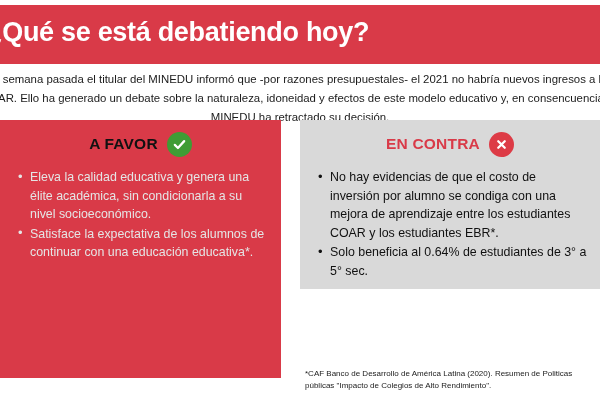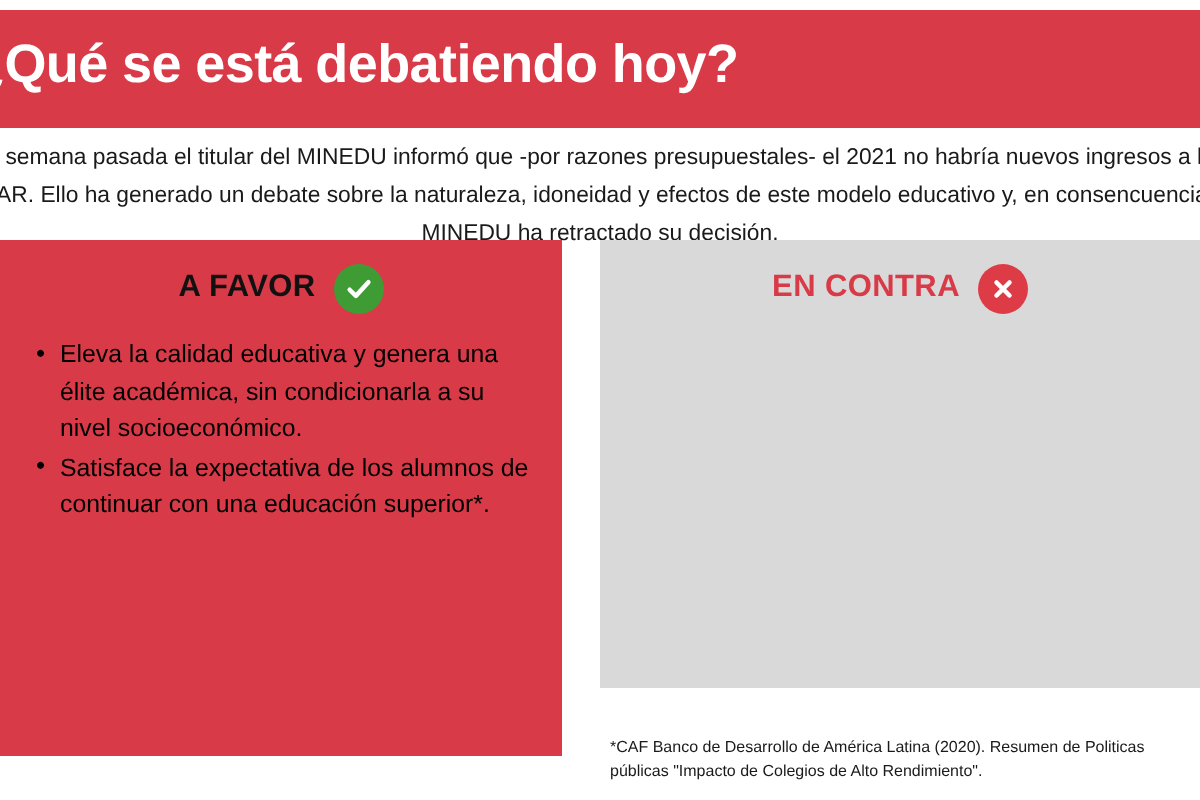--- a/index.html
+++ b/index.html
@@ -64,21 +64,21 @@
   }
   .panel-favor {
     left: 0;
     width: 281px;
     height: 258px;
     background: #d93a48;
   }
   .panel-contra {
     left: 300px;
     width: 300px;
-    height: 224px;
+    height: 169px;
     background: #d9d9d9;
   }
 
   .panel-head {
     display: flex;
     align-items: center;
     justify-content: center;
     gap: 9px;
     height: 48px;
   }
@@ -115,21 +115,21 @@
     line-height: 18.5px;
     margin-bottom: 1px;
   }
   ul.bullets li::before {
     content: "\2022";
     position: absolute;
     left: -12px;
     top: -0.5px;
     font-size: 13px;
   }
-  .bullets-favor { color: #000000; }
+  .bullets-favor { color: #e5e5e5; }
   .bullets-contra {
     color: #111111;
     padding-left: 44px;
     padding-right: 18px;
   }
   .bullets-contra li::before { color: #111111; }
 
   
   .footnote {
     position: absolute;
@@ -157,30 +157,32 @@
   <div class="panel-head">
     <span class="panel-head-label label-favor">A FAVOR</span>
     <span class="badge badge-check">
       <svg width="15" height="15" viewBox="0 0 24 24" aria-hidden="true">
         <path d="M4.5 12.6 L9.5 17.5 L19.5 6.6" fill="none" stroke="#ffffff" stroke-width="3.6" stroke-linecap="round" stroke-linejoin="round"></path>
       </svg>
     </span>
   </div>
   <ul class="bullets bullets-favor">
     <li>Eleva la calidad educativa y genera una élite académica, sin condicionarla a su nivel socioeconómico.</li>
-    <li>Satisface la expectativa de los alumnos de continuar con una educación superior*.</li>
+    <li>Satisface la expectativa de los alumnos de continuar con una educación educativa*.</li>
   </ul>
 </div>
 
 <div class="panel panel-contra">
   <div class="panel-head">
     <span class="panel-head-label label-contra">EN CONTRA</span>
     <span class="badge badge-x">
       <svg width="13" height="13" viewBox="0 0 24 24" aria-hidden="true">
         <path d="M6 6 L18 18 M18 6 L6 18" fill="none" stroke="#ffffff" stroke-width="4.2" stroke-linecap="round"></path>
       </svg>
     </span>
   </div>
   <ul class="bullets bullets-contra">
+    <li>No hay evidencias de que el costo de inversión por alumno  se condiga con una mejora de aprendizaje entre los estudiantes COAR y los estudiantes EBR*.</li>
+    <li>Solo beneficia al 0.64% de estudiantes de 3° a 5° sec.</li>
   </ul>
 </div>
 
 <div class="footnote">*CAF Banco de Desarrollo de América Latina (2020). Resumen de Politicas públicas "Impacto de Colegios de Alto Rendimiento".</div>
 
 </body></html>

